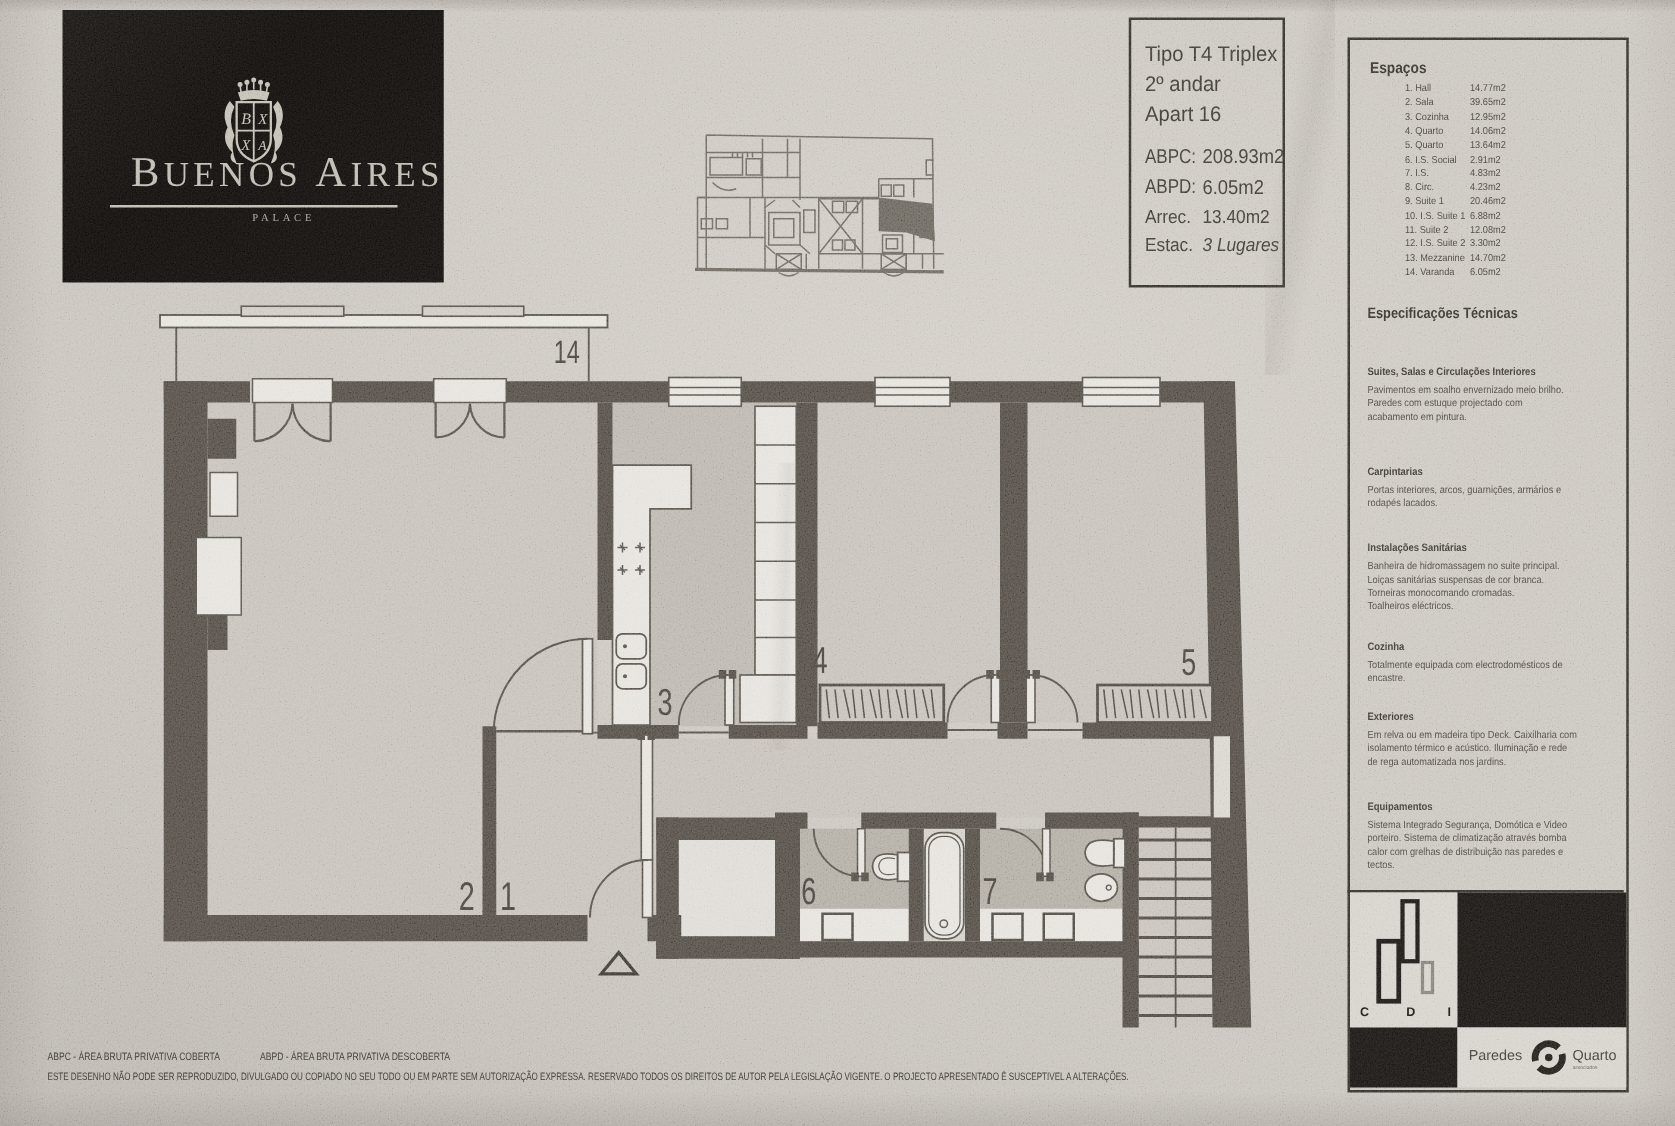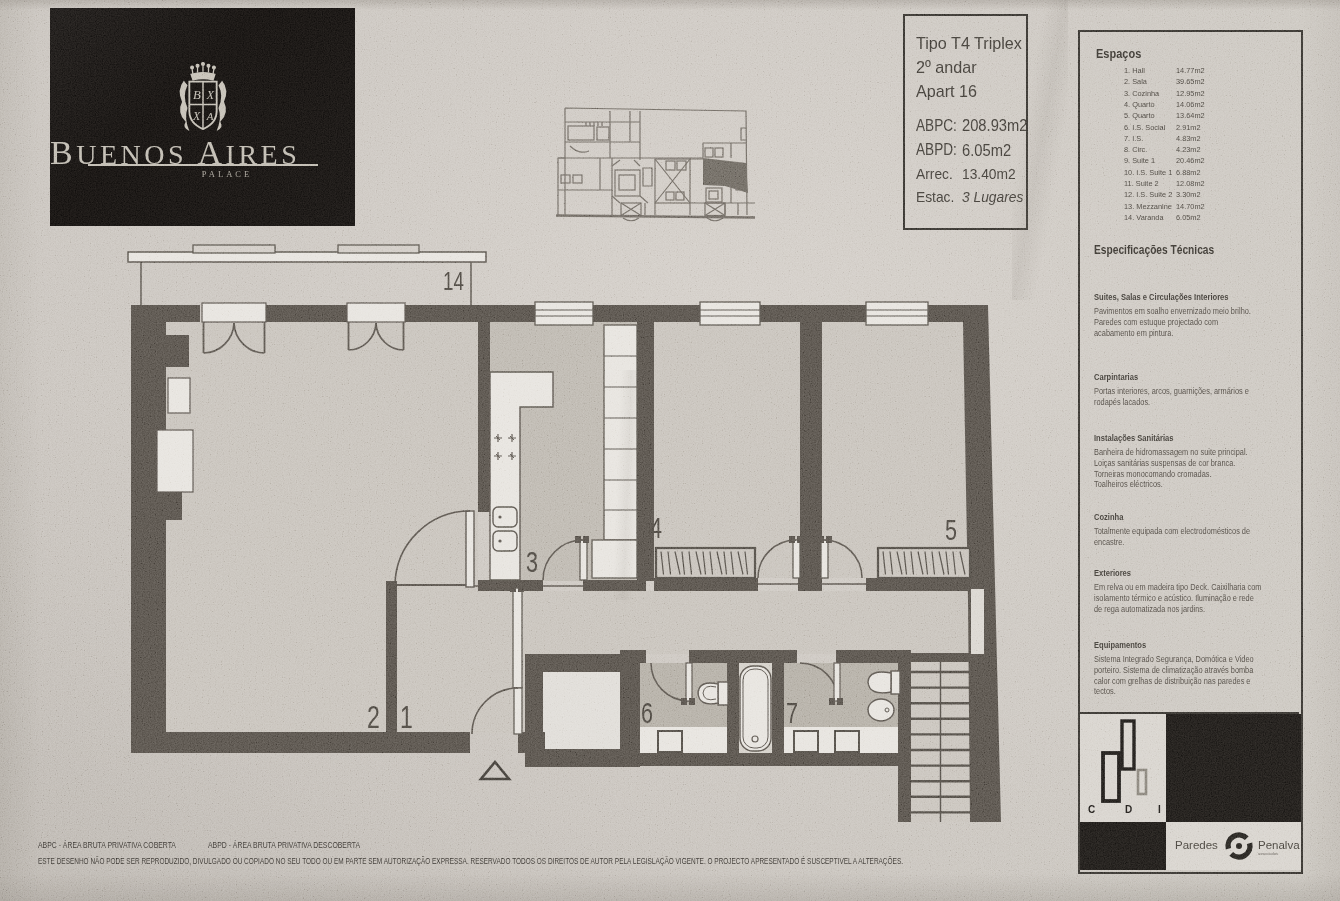--- a/index.html
+++ b/index.html
@@ -38,21 +38,21 @@
       <path d="M35,26 L35,77 M20,51 L50,51" stroke-width="1.6"></path>
     </g>
     <g fill="#c6c1b7" font-family="Liberation Serif" font-style="italic">
       <text x="24" y="45" font-size="14">B</text>
       <text x="39" y="45" font-size="13">X</text>
       <text x="24" y="68" font-size="13">X</text>
       <text x="39" y="68" font-size="12">A</text>
     </g>
   </svg>
 
-  <div class="abs" style="left:0;top:126px;width:305px;text-align:left;color:#c2bdb3;font-family:'Liberation Serif',serif;font-size:28px;letter-spacing:3.5px;white-space:nowrap;"><span style="font-size:34px;">B</span>UENOS <span style="font-size:34px;">A</span>IRES</div>
+  <div class="abs" style="left:0;top:112px;width:305px;text-align:right;color:#c2bdb3;font-family:'Liberation Serif',serif;font-size:28px;letter-spacing:3.5px;white-space:nowrap;"><span style="font-size:34px;">B</span>UENOS <span style="font-size:34px;">A</span>IRES</div>
 
   <div class="abs" style="left:38px;top:156px;width:230px;height:2px;background:#c2bdb3;"></div>
 
   <div class="abs" style="left:0;top:161px;width:354px;text-align:center;color:#aba69c;font-family:'Liberation Serif',serif;font-size:8.5px;letter-spacing:3px;">PALACE</div>
 </div>
 
 <div class="abs" style="left:903px;top:14px;width:121px;height:212px;border:2px solid #3b3833;color:#46423c;">
   <div class="abs" style="left:11px;top:18px;font-size:17px;transform:scale(.95,1);transform-origin:0 0;white-space:nowrap;">Tipo T4 Triplex</div>
   <div class="abs" style="left:11px;top:42px;font-size:17px;transform:scale(.95,1);transform-origin:0 0;">2º andar</div>
   <div class="abs" style="left:11px;top:66px;font-size:17px;transform:scale(.95,1);transform-origin:0 0;">Apart 16</div>
@@ -147,21 +147,21 @@
 
   <div class="abs" style="left:0px;top:790px;width:86px;height:48px;background:#211e1b;"></div>
 
   <div class="abs" style="left:86px;top:790px;width:135px;height:48px;background:#d8d4ce;">
     <div class="abs" style="left:9px;top:17px;font-size:11.5px;color:#4a463f;">Paredes</div>
     <svg class="abs" style="left:56px;top:1px;" width="34" height="46" viewBox="0 0 34 46">
       <path d="M6.4,25.8 A 11 11 0 0 1 24.8,15.2" fill="none" stroke="#2a2723" stroke-width="5.4"></path>
       <path d="M27.6,20.2 A 11 11 0 0 1 9.2,30.8" fill="none" stroke="#2a2723" stroke-width="5.4"></path>
       <circle cx="17" cy="23" r="3" fill="#2a2723"></circle>
     </svg>
-    <div class="abs" style="left:92px;top:17px;font-size:11.5px;color:#4a463f;">Penalva</div>
+    <div class="abs" style="left:92px;top:17px;font-size:11.5px;color:#4a463f;">Quarto</div>
     <div class="abs" style="left:92px;top:29px;font-size:4px;color:#6b665f;">associados</div>
   </div>
 </div>
 
 <div class="abs" style="left:38px;top:840px;font-size:8.6px;color:#3e3a35;white-space:nowrap;transform:scale(.8,1);transform-origin:0 0;">ABPC - ÁREA BRUTA PRIVATIVA COBERTA</div>
 <div class="abs" style="left:208px;top:840px;font-size:8.6px;color:#3e3a35;white-space:nowrap;transform:scale(.8,1);transform-origin:0 0;">ABPD - ÁREA BRUTA PRIVATIVA DESCOBERTA</div>
 
 <div class="abs" style="left:38px;top:856px;font-size:8.6px;color:#3e3a35;white-space:nowrap;transform:scale(.752,1);transform-origin:0 0;">ESTE DESENHO NÃO PODE SER REPRODUZIDO, DIVULGADO OU COPIADO NO SEU TODO OU EM PARTE SEM AUTORIZAÇÃO EXPRESSA. RESERVADO TODOS OS DIREITOS DE AUTOR PELA LEGISLAÇÃO VIGENTE. O PROJECTO APRESENTADO É SUSCEPTIVEL A ALTERAÇÕES.</div>
 
 <svg class="abs" style="left:0;top:0;" width="1340" height="901" viewBox="0 0 1340 901">

